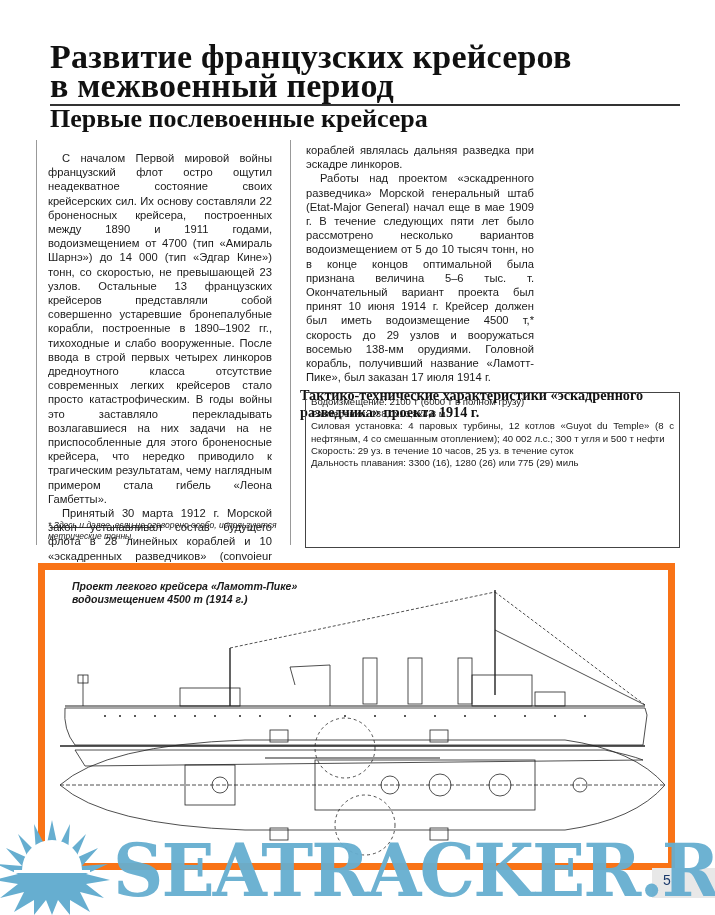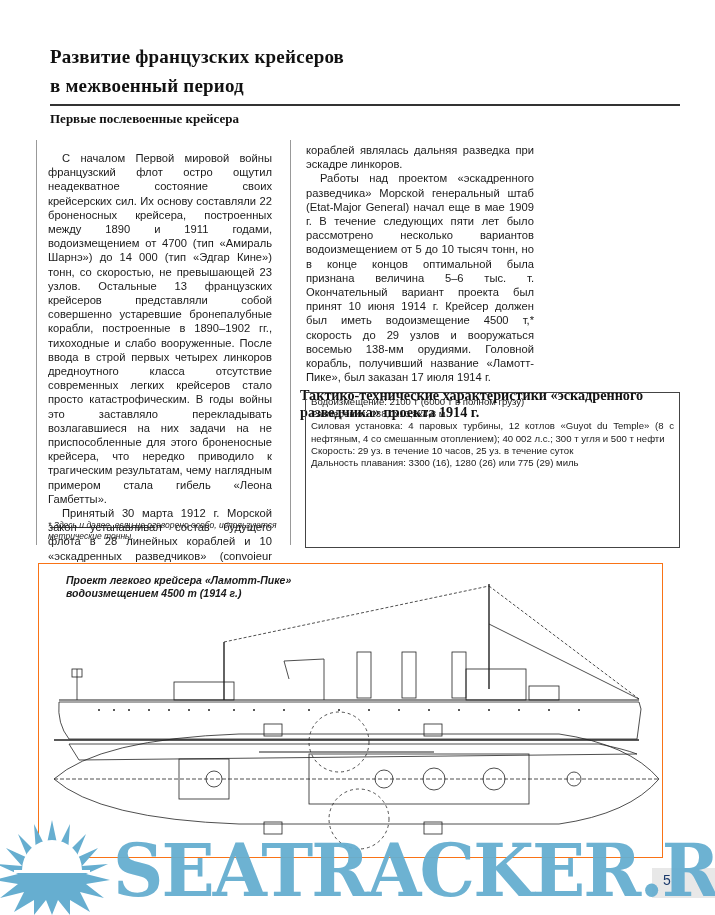--- a/index.html
+++ b/index.html
@@ -4,30 +4,30 @@
 <style>
   html, body { margin: 0; padding: 0; }
   body {
     width: 715px; height: 915px; position: relative; overflow: hidden;
     background: #ffffff; color: #111;
     font-family: "Liberation Sans", sans-serif;
   }
   .title {
     position: absolute; left: 50px; top: 42px; width: 620px;
     font-family: "Liberation Serif", serif; font-weight: bold;
-    font-size: 19px; line-height: 29px; letter-spacing: 0.2px;
+    font-size: 34px; line-height: 29px; letter-spacing: 0.2px;
     color: #111;
   }
   .title-rule {
     position: absolute; left: 50px; top: 104px; width: 630px; height: 2px; background: #333;
   }
   .subtitle {
     position: absolute; left: 50px; top: 108px;
     font-family: "Liberation Serif", serif; font-weight: bold;
-    font-size: 13px; line-height: 22px; color: #111;
+    font-size: 26px; line-height: 22px; color: #111;
   }
   .col {
     position: absolute; font-size: 11.2px; line-height: 14.2px;
     text-align: justify; color: #1a1a1a;
   }
   .col p { margin: 0; }
   .col p.indent { text-indent: 14px; }
   .col-left { left: 48px; top: 151px; width: 224px; }
   .col-right { left: 306px; top: 143px; width: 228px; }
   .col-rule-left { position: absolute; left: 36px; top: 140px; width: 1px; height: 405px; background: #999; }
@@ -42,21 +42,21 @@
     font-family: "Liberation Serif", serif; font-weight: bold; font-size: 14.2px; line-height: 17px; margin-top: 27px;
   }
   .spec-box {
     position: absolute; left: 305px; top: 392px; width: 375px; height: 156px;
     border: 1px solid #444; padding: 3px 5px; box-sizing: border-box;
     font-size: 9.6px; line-height: 12.2px; color: #1a1a1a; text-align: justify;
   }
   .spec-box div { margin: 0; }
   .figure {
     position: absolute; left: 38px; top: 563px; width: 623px; height: 293px;
-    border: 1px solid #f97316; background: #fff; overflow: hidden;
+    border: 7px solid #f97316; background: #fff; overflow: hidden;
   }
   .fig-caption {
     position: absolute; left: 27px; top: 10px;
     font-style: italic; font-weight: bold; font-size: 10.5px; line-height: 13px; color: #1a1a1a;
   }
   .fig-svg { position: absolute; left: 0; top: 0; }
   .watermark {
     position: absolute; left: 0; top: 820px; width: 715px; height: 95px;
     pointer-events: none;
   }

